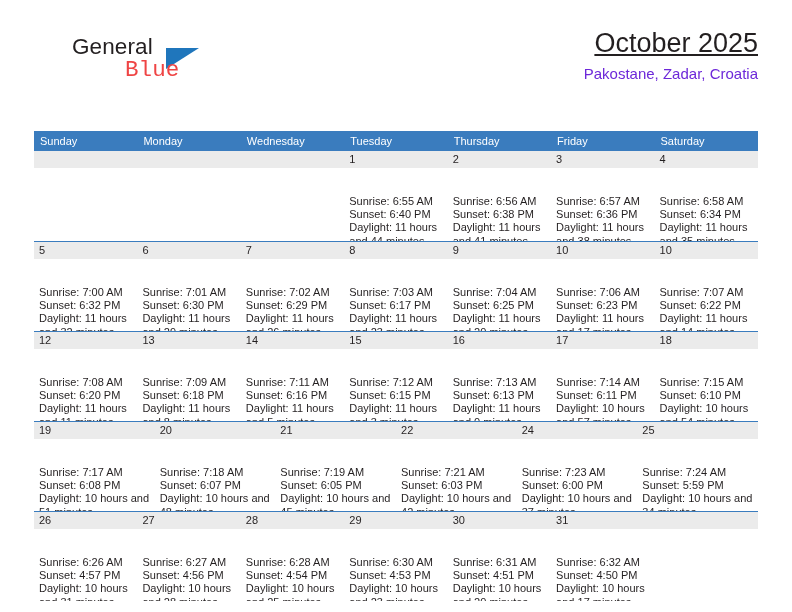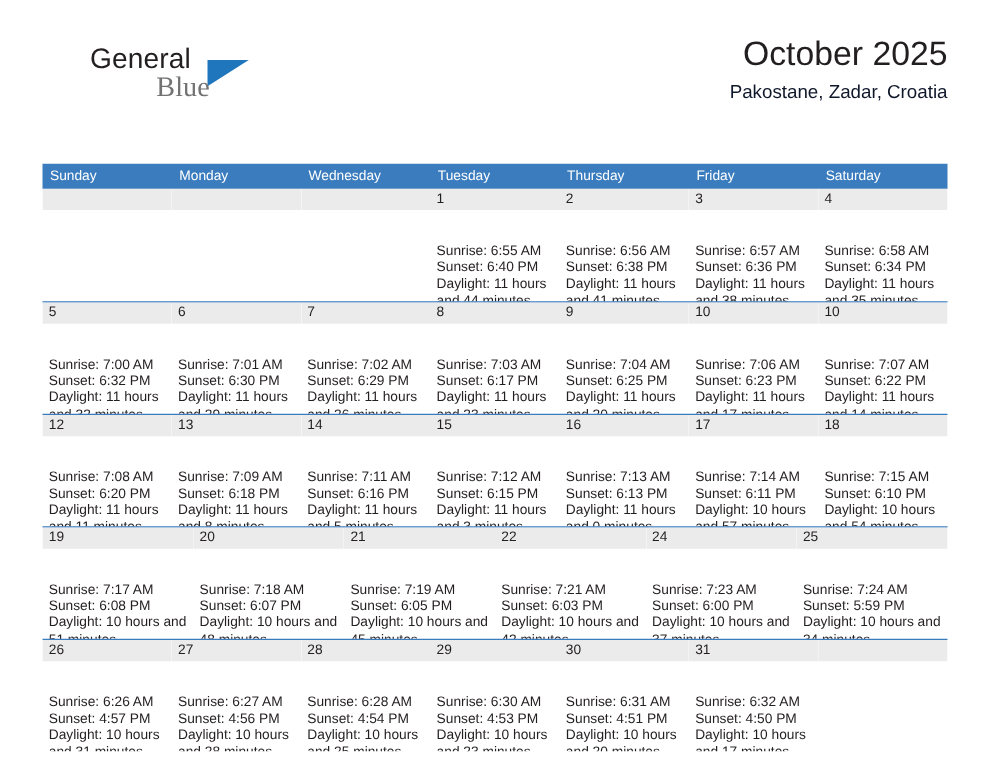--- a/index.html
+++ b/index.html
@@ -54,41 +54,42 @@
     height: 0;
     border-left: 33px solid #1f76bc;
     border-bottom: 21px solid transparent;
   }
   .brand-blue {
     position: absolute;
     left: 55px;
     top: 23px;
     font-size: 22.5px;
     letter-spacing: 0.1px;
-    color: #737373;
-    font-family: Liberation Serif, serif;
+    color: #ef4444;
+    font-family: Liberation Mono, monospace;
   }
 
   .title-block {
     position: absolute;
     right: 0;
     top: 0;
     text-align: right;
   }
   .cal-title {
     font-size: 27px;
     font-weight: normal;
     color: #231f20;
     line-height: 34px;
     white-space: nowrap;
+    text-decoration: underline;
   }
   .cal-subtitle {
     font-size: 15px;
     font-weight: normal;
-    color: #0f172a;
+    color: #6d28d9;
     line-height: 22px;
     margin-top: 3px;
     white-space: nowrap;
     text-align: center;
   }
 
   
   .calendar {
     position: absolute;
     left: 34px;

